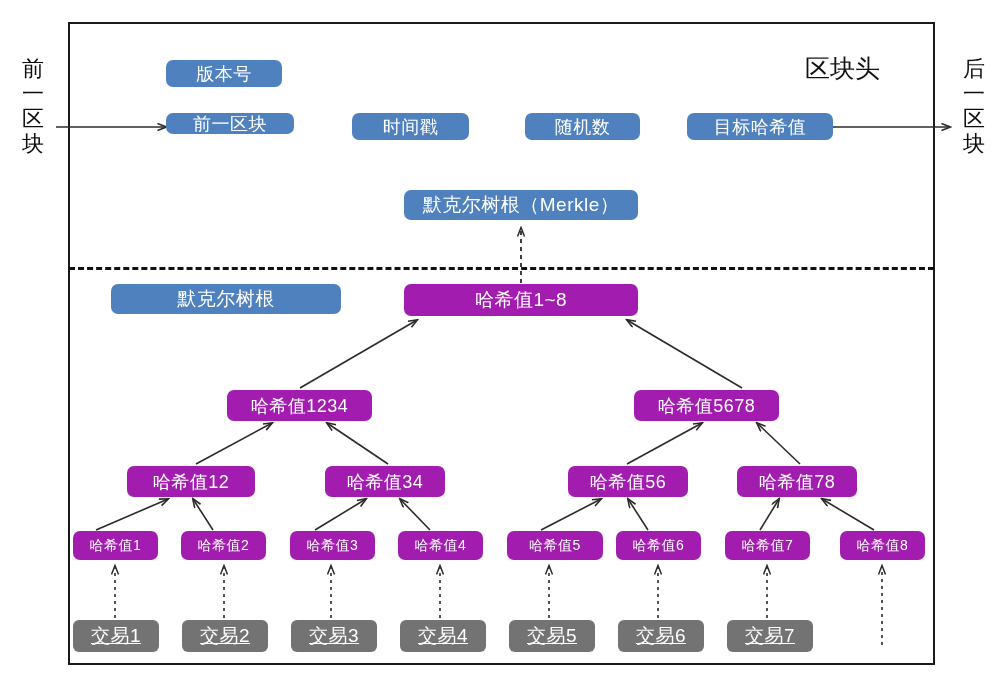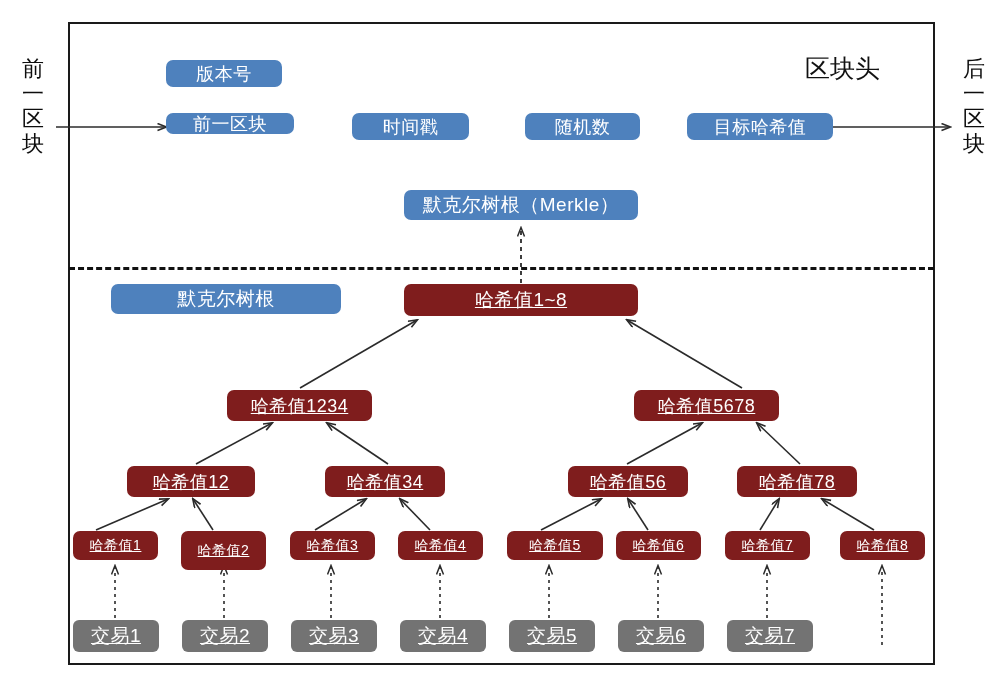--- a/index.html
+++ b/index.html
@@ -23,21 +23,21 @@
   }
 
   
   .node{
     position:absolute;box-sizing:border-box;
     display:flex;align-items:center;justify-content:center;
     color:#ffffff;text-align:center;white-space:nowrap;
     border-radius:7px;letter-spacing:.5px;
   }
   .node.blue{background:#4E81BD;}
-  .node.teal{background:#7f1d1d;text-decoration:underline;}
+  .node.teal{background:#a21caf;}
   .node.navy{background:#737373;border-radius:6px;text-decoration:underline;}
 
   
   .side-label{
     position:absolute;width:34px;
     font-size:22px;line-height:25px;color:#0d0d0d;
     text-align:center;
   }
   .side-label span{display:block;}
 
@@ -167,21 +167,21 @@
   <div class="node teal" style="left:568px;top:466px;width:120px;height:31px;font-size:18px;">
     <span>哈希值56</span>
   </div>
   <div class="node teal" style="left:737px;top:466px;width:120px;height:31px;font-size:18px;">
     <span>哈希值78</span>
   </div>
 
   <div class="node teal" style="left:73px;top:531px;width:85px;height:29px;font-size:14px;">
     <span>哈希值1</span>
   </div>
-  <div class="node teal" style="left:181px;top:531px;width:85px;height:39px;font-size:14px;">
+  <div class="node teal" style="left:181px;top:531px;width:85px;height:29px;font-size:14px;">
     <span>哈希值2</span>
   </div>
   <div class="node teal" style="left:290px;top:531px;width:85px;height:29px;font-size:14px;">
     <span>哈希值3</span>
   </div>
   <div class="node teal" style="left:398px;top:531px;width:85px;height:29px;font-size:14px;">
     <span>哈希值4</span>
   </div>
   <div class="node teal" style="left:507px;top:531px;width:96px;height:29px;font-size:14px;">
     <span>哈希值5</span>

